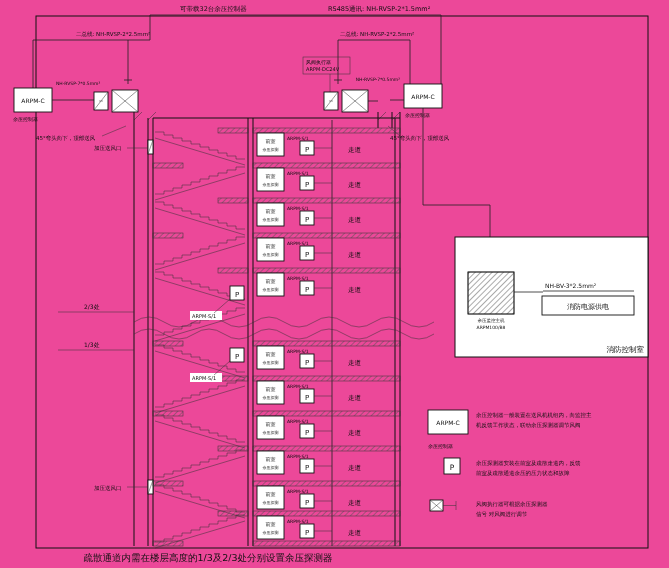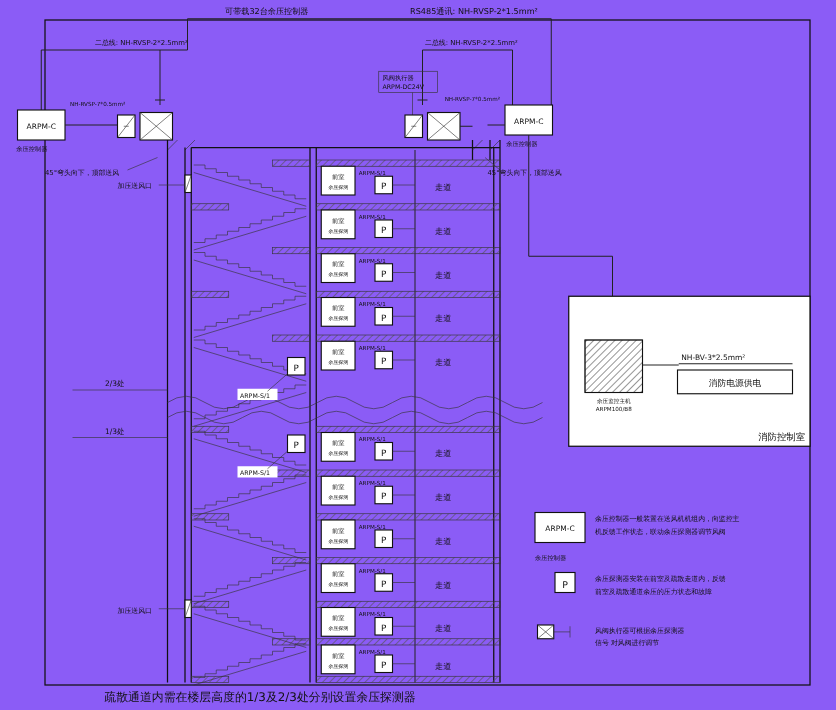--- a/index.html
+++ b/index.html
@@ -1,16 +1,16 @@
 <!DOCTYPE html>
 <html><head>
 <meta charset="utf-8">
 <style>
   html,body{margin:0;padding:0;background:#fff;}
-  #stage{position:relative;width:669px;height:568px;background:#8b5cf6;overflow:hidden;}
+  #stage{position:relative;width:669px;height:568px;background:#ec4899;overflow:hidden;}
   svg text{font-family:"DejaVu Sans","Liberation Sans",sans-serif;fill:#111;}
   .t4{font-size:4px}.t45{font-size:4.5px}.t5{font-size:5px}.t55{font-size:5.5px}
   .t6{font-size:6px}.t65{font-size:6.5px}.t7{font-size:7px}.t75{font-size:7.5px}.t95{font-size:9.5px}
   .mid{text-anchor:middle}.end{text-anchor:end}
   .ln{stroke:#222;stroke-width:.8;fill:none}
   .ln2{stroke:#333;stroke-width:.5;fill:none}
   .wall{stroke:#111;stroke-width:1;fill:none}
   .box{fill:#fff;stroke:#111;stroke-width:.9}
   .slab{fill:url(#hatch);stroke:#333;stroke-width:.5}
 </style>

